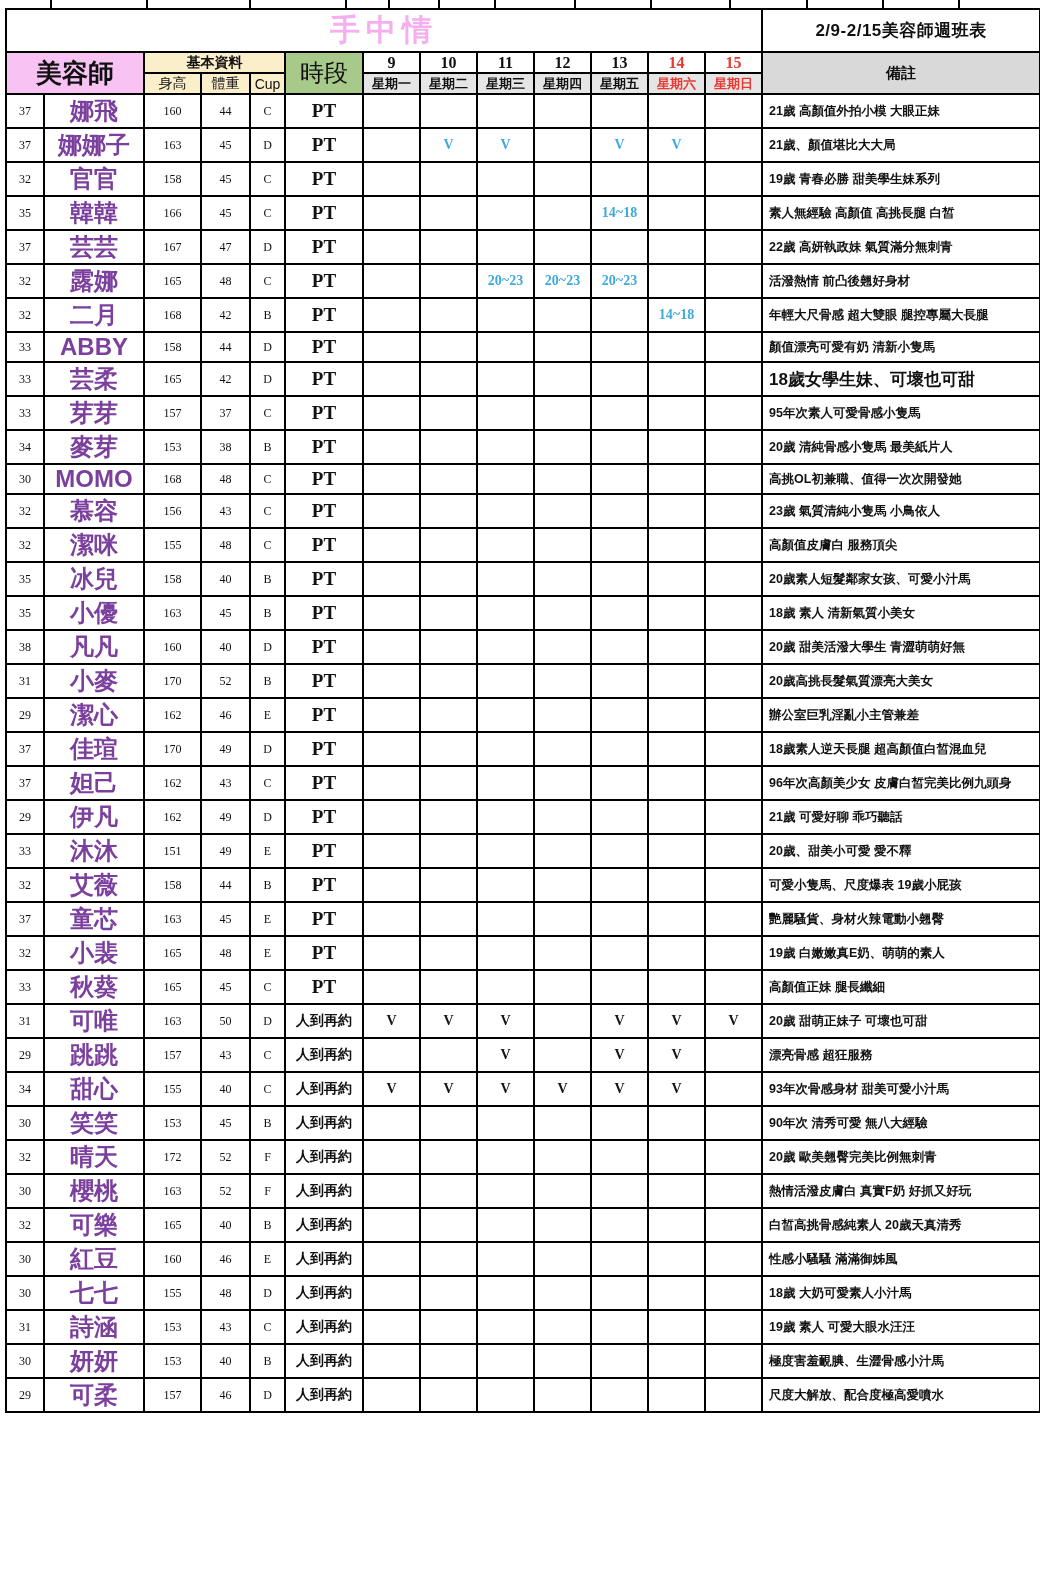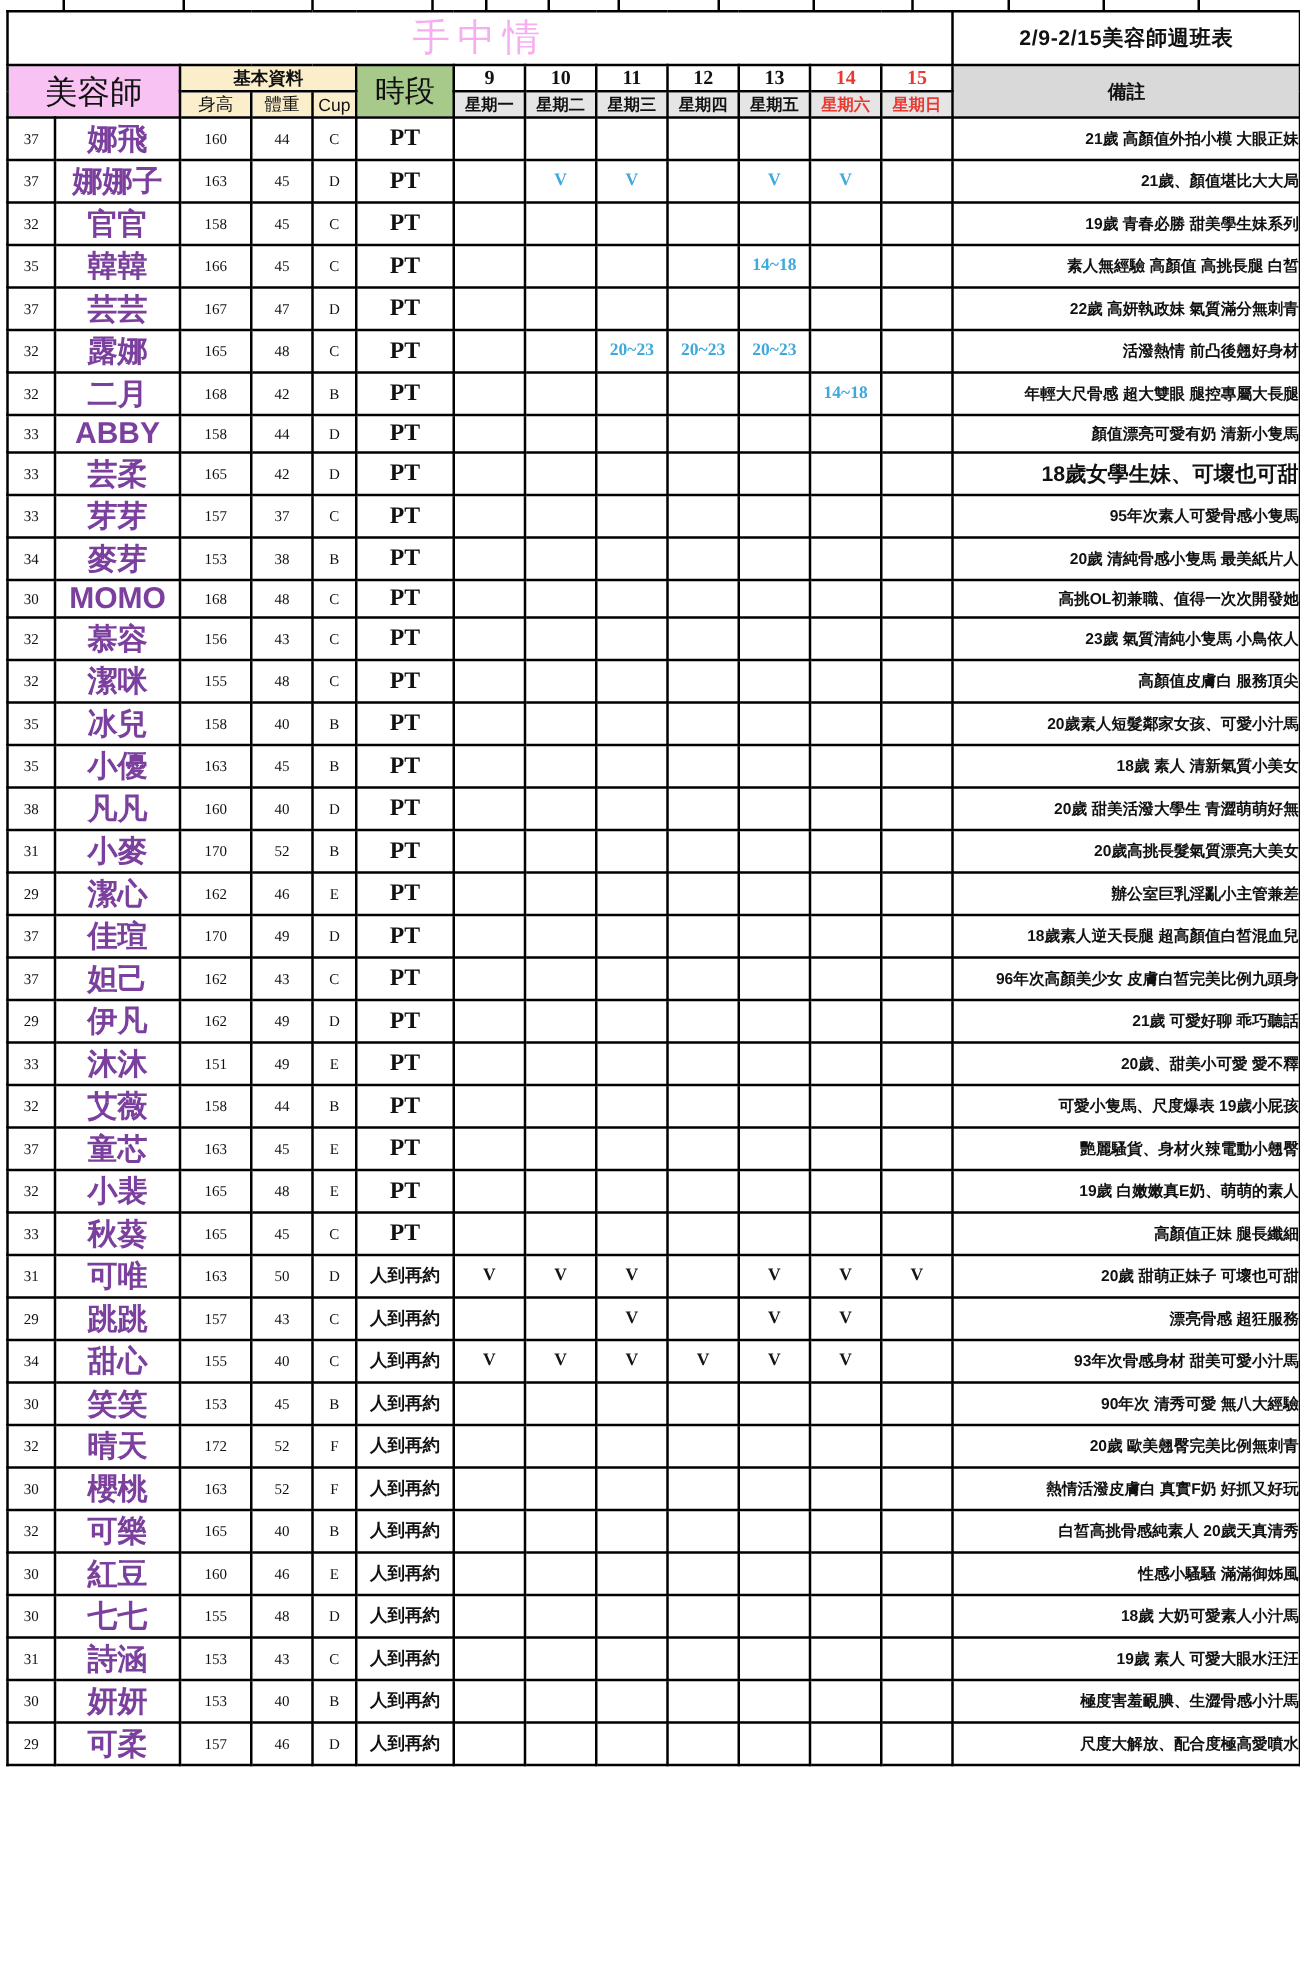--- a/index.html
+++ b/index.html
@@ -22,43 +22,43 @@
   }
   table{border-collapse:collapse;table-layout:fixed;width:1030px;}
   th,td{border:2px solid #000;padding:0;text-align:center;vertical-align:middle;overflow:hidden;white-space:nowrap;}
   
   col.c-age{width:38px;} col.c-name{width:100px;} col.c-h{width:57px;}
   col.c-w{width:49px;} col.c-cup{width:35px;} col.c-slot{width:78px;}
   col.c-day{width:57px;} col.c-remark{width:278px;}
   
   tr.title-row{height:37px;}
   .brand-cell{background:#fff;}
-  .brand{color:var(--brand-pink);font-size:30px;font-weight:normal;letter-spacing:6px;}
+  .brand{color:var(--brand-pink);font-size:30px;font-weight:bold;letter-spacing:6px;}
   .sheet-name{font-size:17px;font-weight:bold;letter-spacing:0.5px;}
   
   tr.hrow{height:21px;}
-  .h-beautician{background:var(--header-pink);font-size:26px;font-weight:normal;}
+  .h-beautician{background:var(--header-pink);font-size:26px;font-weight:bold;}
   .h-basic{background:var(--header-yellow);font-size:14px;font-weight:bold;}
   .h-sub{background:var(--header-yellow);font-size:14px;font-weight:normal;}
   .h-slot{background:var(--header-green);font-size:24px;font-weight:normal;}
   .h-remark{background:var(--header-gray);font-size:15px;font-weight:bold;}
   .day-num{font-family:"Liberation Serif",serif;font-size:16px;font-weight:bold;background:#fff;}
   .day-name{font-size:13px;font-weight:bold;background:#e5e5e5;}
   .red{color:var(--weekend-red);}
   
   tr.data-row{height:24px;}
   td.age{font-family:"Liberation Serif",serif;font-size:12px;}
   td.name{color:var(--name-purple);font-size:24px;font-weight:bold;}
   td.num{font-family:"Liberation Serif",serif;font-size:12px;}
   td.slot-pt{font-family:"Liberation Serif",serif;font-size:19px;font-weight:bold;}
   td.slot-cn{font-size:14px;font-weight:bold;}
   td.mark{font-family:"Liberation Serif",serif;font-size:14px;font-weight:bold;}
   td.mark.mark-blue{color:var(--mark-blue);}
   td.mark.mark-black{color:#141414;}
-  td.remark{font-size:12.5px;font-weight:bold;text-align:right;padding-left:6px;white-space:nowrap;}
+  td.remark{font-size:12.5px;font-weight:bold;text-align:left;padding-left:6px;white-space:nowrap;}
   td.remark.remark-lg{font-size:17px;}
 </style>
 </head>
 <body>
 
 <div class="sheet">
   <div class="top-strip"></div>
 
   <table>
     <colgroup>

